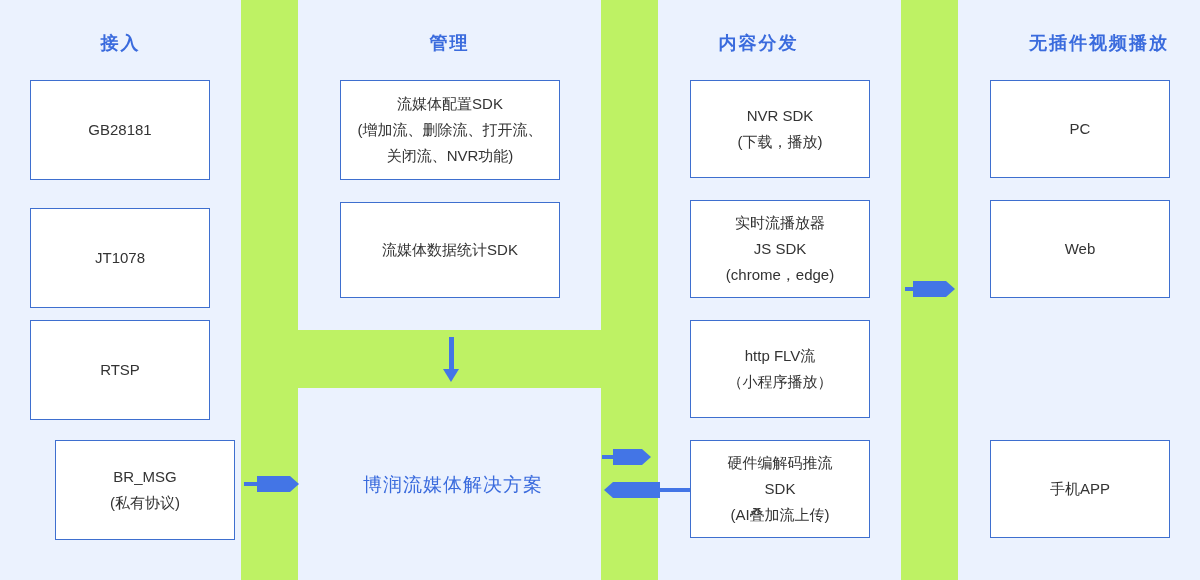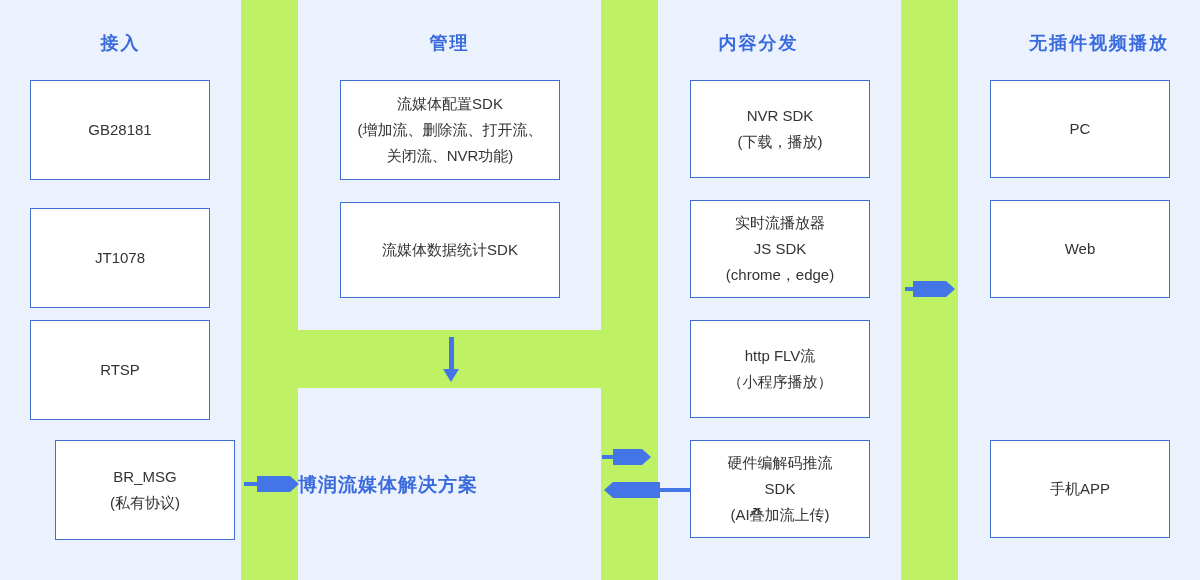--- a/index.html
+++ b/index.html
@@ -38,21 +38,21 @@
   .c1-box{left:30px;width:180px;height:100px;}
   .c1-r1{top:80px;}  .c1-r2{top:200px;margin-top:8px;}  .c1-r3{top:320px;}  .c1-r4{top:440px;margin-left:25px;}
   .c2-box{left:340px;width:220px;}
   .c2-r1{top:80px;height:100px;}
   .c2-r2{top:202px;height:96px;}
   .c3-box{left:690px;width:180px;height:98px;}
   .c4-box{left:990px;width:180px;height:98px;}
   .r1{top:80px;} .r2{top:200px;} .r3{top:320px;} .r4{top:440px;}
   .solution{
     position:absolute;left:298px;top:472px;width:245px;height:26px;line-height:26px;
-    text-align:left;color:var(--heading);font-size:19px;font-weight:bold;
+    text-align:right;color:var(--heading);font-size:19px;font-weight:normal;
     letter-spacing:1px;
   }
   
   .h-arrow{position:absolute;display:flex;align-items:center;}
   .a-tail{background:var(--arrow);height:4px;}
   .a-body{background:var(--arrow);height:16px;}
   .a-head-right{width:0;height:0;border-top:8px solid transparent;border-bottom:8px solid transparent;border-left:9px solid var(--arrow);}
   .a-head-left{width:0;height:0;border-top:8px solid transparent;border-bottom:8px solid transparent;border-right:9px solid var(--arrow);}
   .arrow1{left:244px;top:476px;}
   .arrow2{left:602px;top:449px;}

